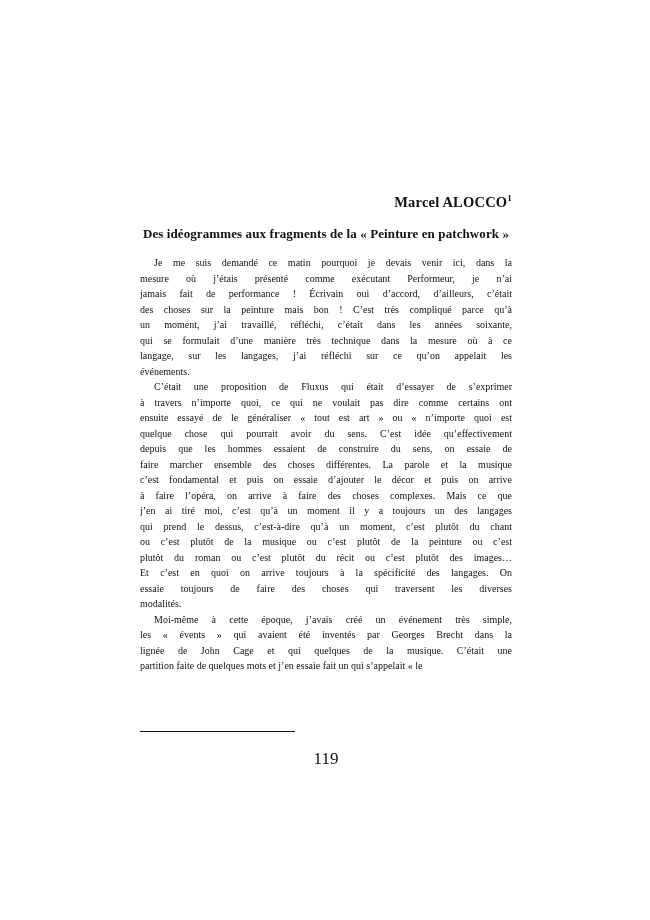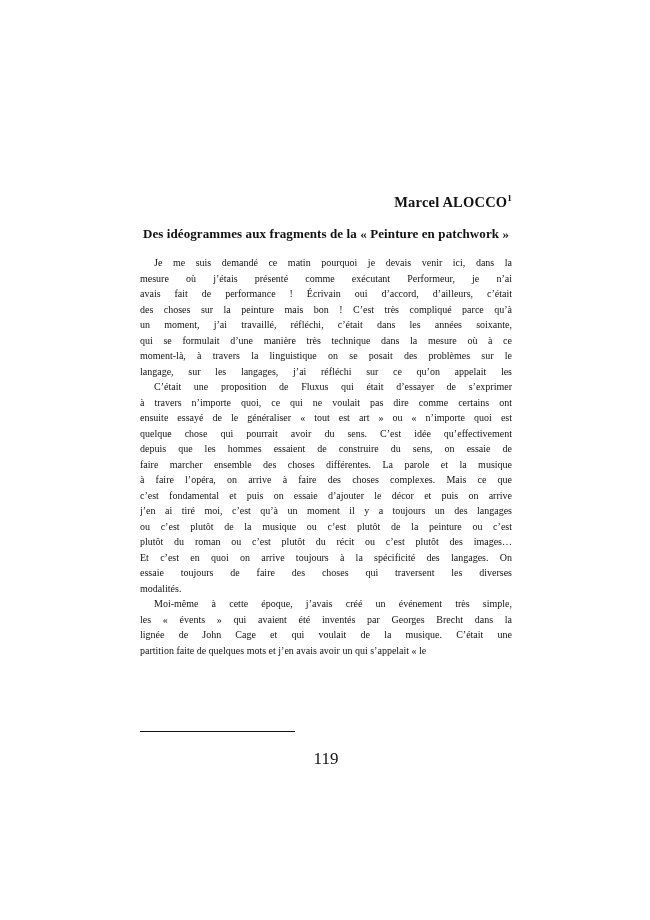--- a/index.html
+++ b/index.html
@@ -100,44 +100,45 @@
 
 <div class="page">
 
   <h1 class="title"><span>Marcel ALOCCO</span><sup>1</sup></h1>
 
   <h2 class="subtitle">Des idéogrammes aux fragments de la « Peinture en patchwork »</h2>
 
   <div class="body-text" id="body-text">
       <div class="line indent">Je me suis demandé ce matin pourquoi je devais venir ici, dans la</div>
       <div class="line">mesure où j’étais présenté comme exécutant Performeur, je n’ai</div>
-      <div class="line">avais fait de performance ! Écrivain oui d’accord, d’ailleurs, c’était</div>
+      <div class="line">jamais fait de performance ! Écrivain oui d’accord, d’ailleurs, c’était</div>
       <div class="line">des choses sur la peinture mais bon ! C’est très compliqué parce qu’à</div>
       <div class="line">un moment, j’ai travaillé, réfléchi, c’était dans les années soixante,</div>
       <div class="line">qui se formulait d’une manière très technique dans la mesure où à ce</div>
-      <div class="line">moment-là, à travers la linguistique on se posait des problèmes sur le</div>
       <div class="line">langage, sur les langages, j’ai réfléchi sur ce qu’on appelait les</div>
+      <div class="line last">événements.</div>
       <div class="line indent">C’était une proposition de Fluxus qui était d’essayer de s’exprimer</div>
       <div class="line">à travers n’importe quoi, ce qui ne voulait pas dire comme certains ont</div>
       <div class="line">ensuite essayé de le généraliser « tout est art » ou « n’importe quoi est</div>
       <div class="line">quelque chose qui pourrait avoir du sens. C’est idée qu’effectivement</div>
       <div class="line">depuis que les hommes essaient de construire du sens, on essaie de</div>
       <div class="line">faire marcher ensemble des choses différentes. La parole et la musique</div>
+      <div class="line">c’est fondamental et puis on essaie d’ajouter le décor et puis on arrive</div>
       <div class="line">à faire l’opéra, on arrive à faire des choses complexes. Mais ce que</div>
-      <div class="line">c’est fondamental et puis on essaie d’ajouter le décor et puis on arrive</div>
       <div class="line">j’en ai tiré moi, c’est qu’à un moment il y a toujours un des langages</div>
+      <div class="line">qui prend le dessus, c’est-à-dire qu’à un moment, c’est plutôt du chant</div>
       <div class="line">ou c’est plutôt de la musique ou c’est plutôt de la peinture ou c’est</div>
       <div class="line">plutôt du roman ou c’est plutôt du récit ou c’est plutôt des images…</div>
       <div class="line">Et c’est en quoi on arrive toujours à la spécificité des langages. On</div>
       <div class="line">essaie toujours de faire des choses qui traversent les diverses</div>
       <div class="line last">modalités.</div>
       <div class="line indent">Moi-même à cette époque, j’avais créé un événement très simple,</div>
       <div class="line">les « évents » qui avaient été inventés par Georges Brecht dans la</div>
-      <div class="line">lignée de John Cage et qui voulait de la musique. C’était une</div>
-      <div class="line last">partition faite de quelques mots et j’en avais avoir un qui s’appelait « le</div>
+      <div class="line">lignée de John Cage et qui quelques de la musique. C’était une</div>
+      <div class="line last">partition faite de quelques mots et j’en essaie fait un qui s’appelait « le</div>
     </div>
 
   <div class="footnote-rule"></div>
 
 
   <div class="page-number">119</div>
 
 </div>
 
 </body></html>

